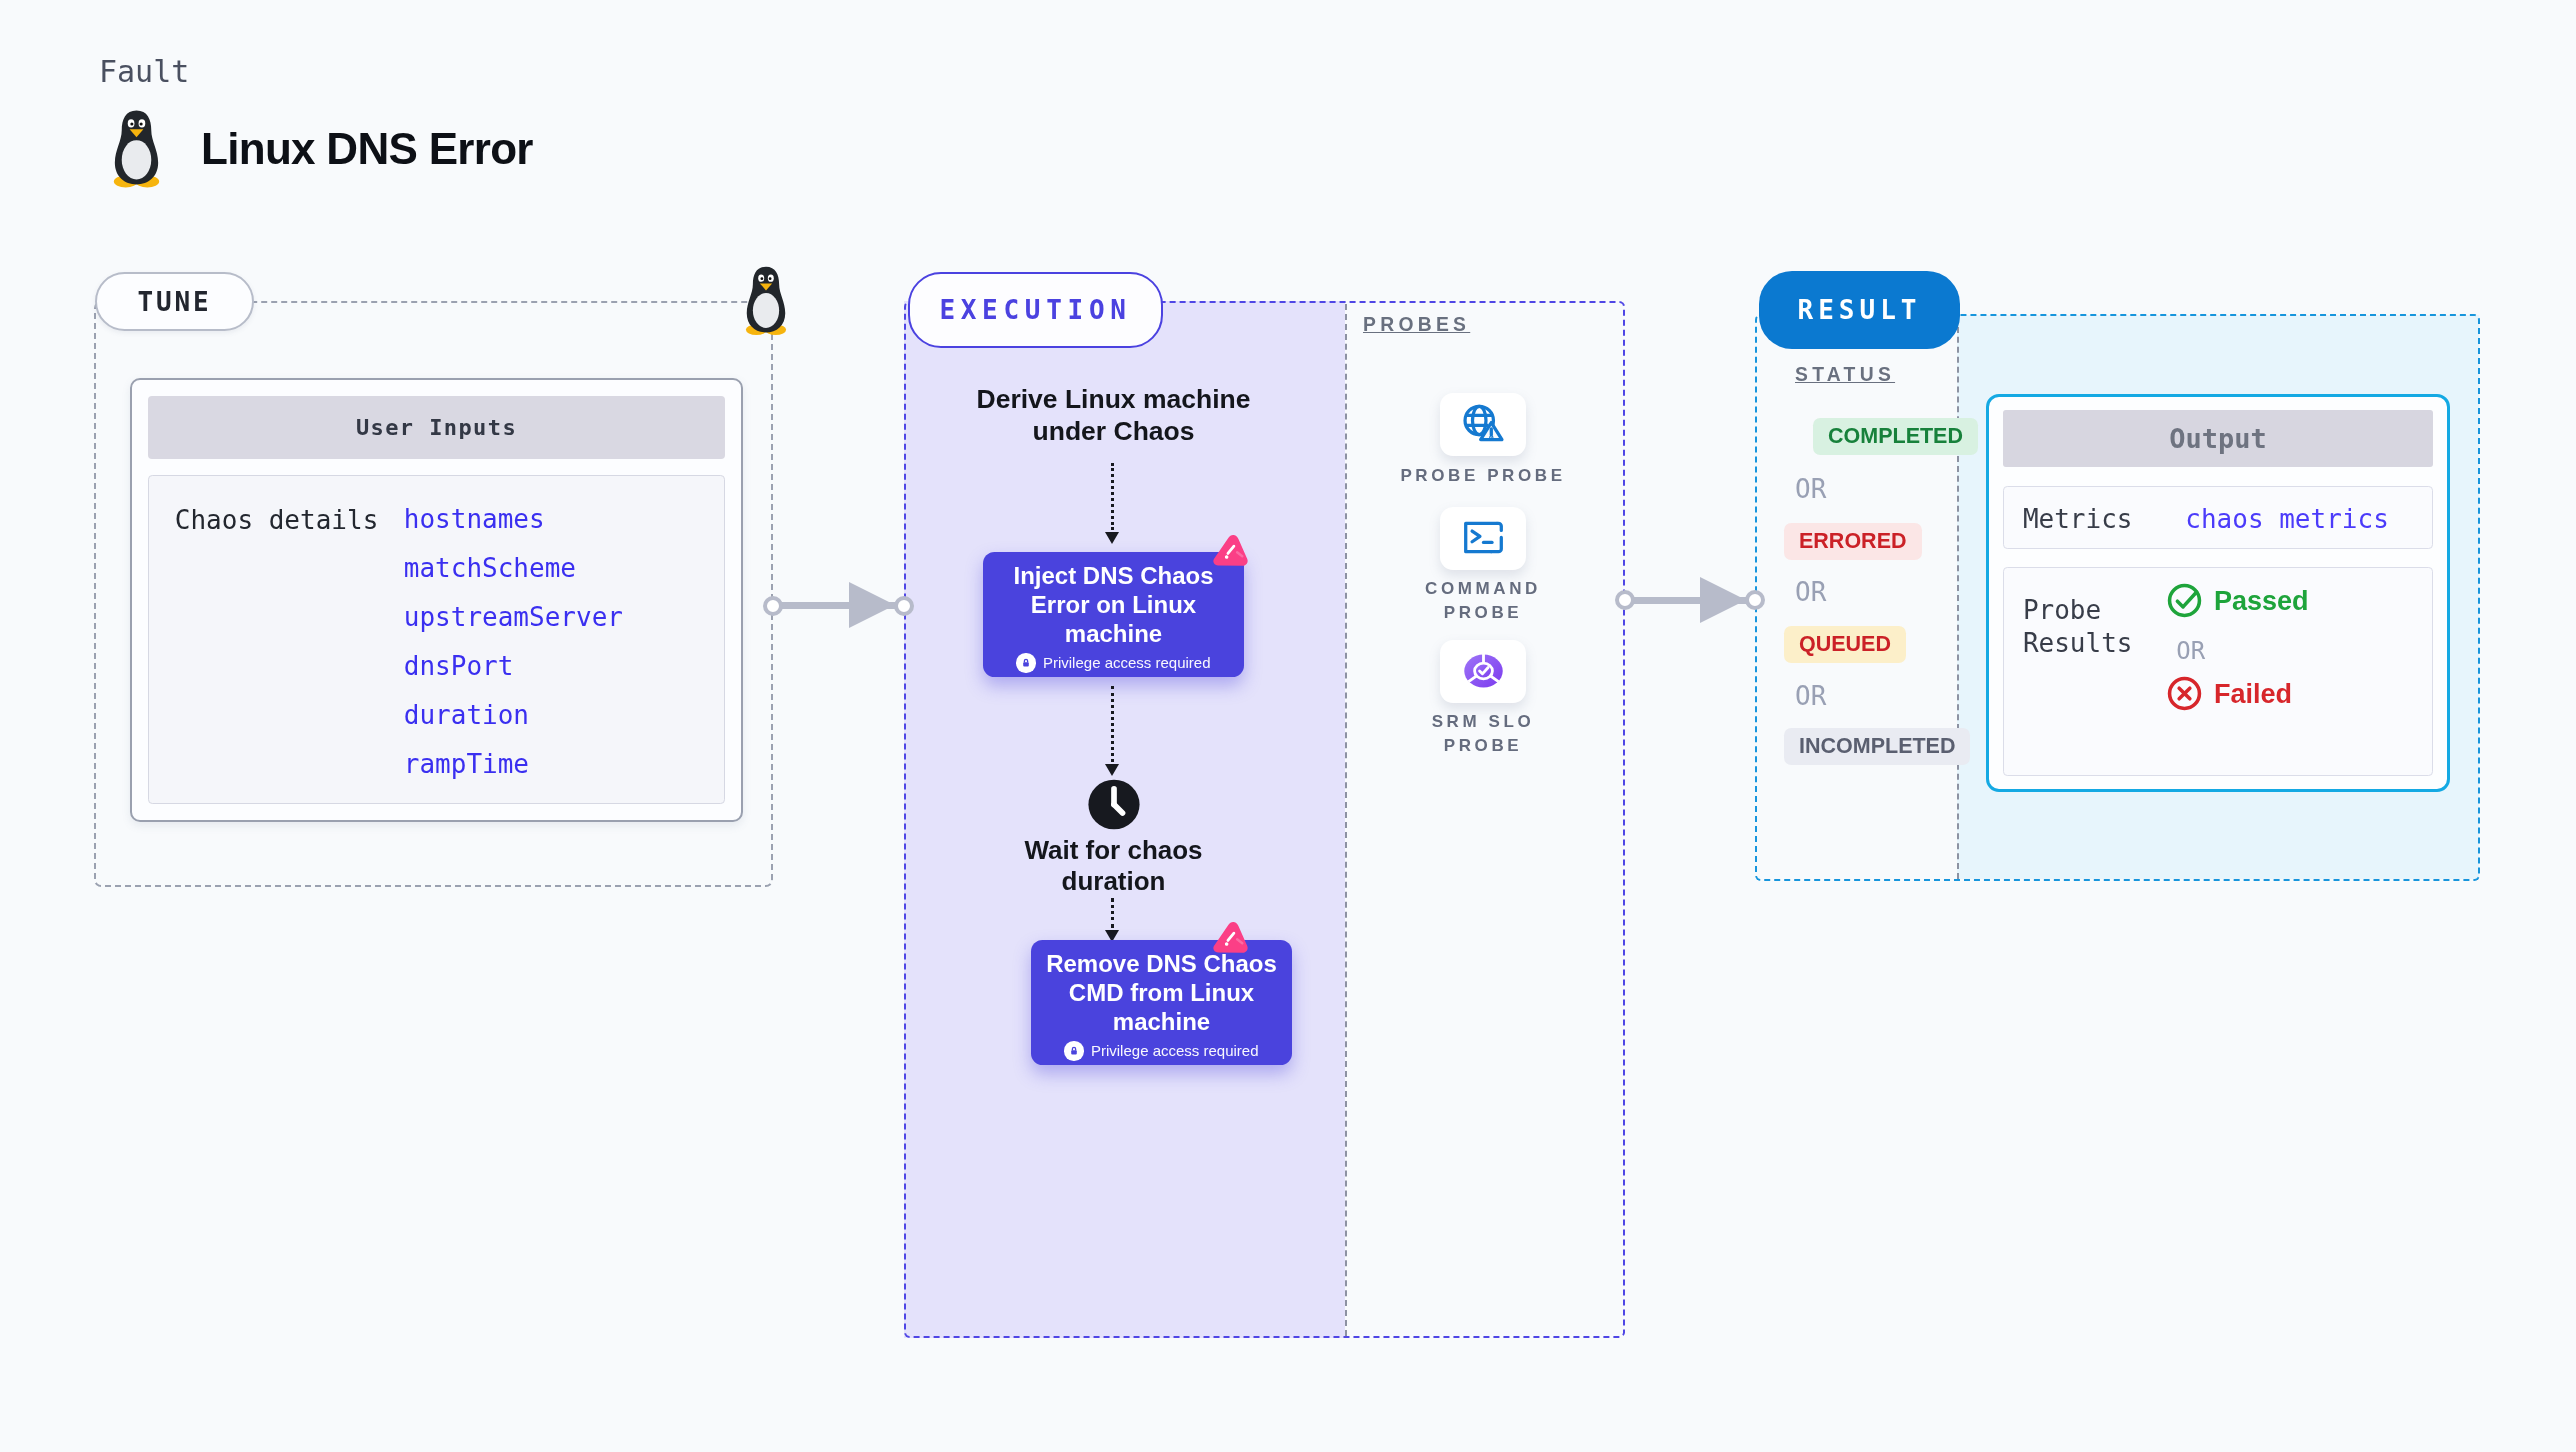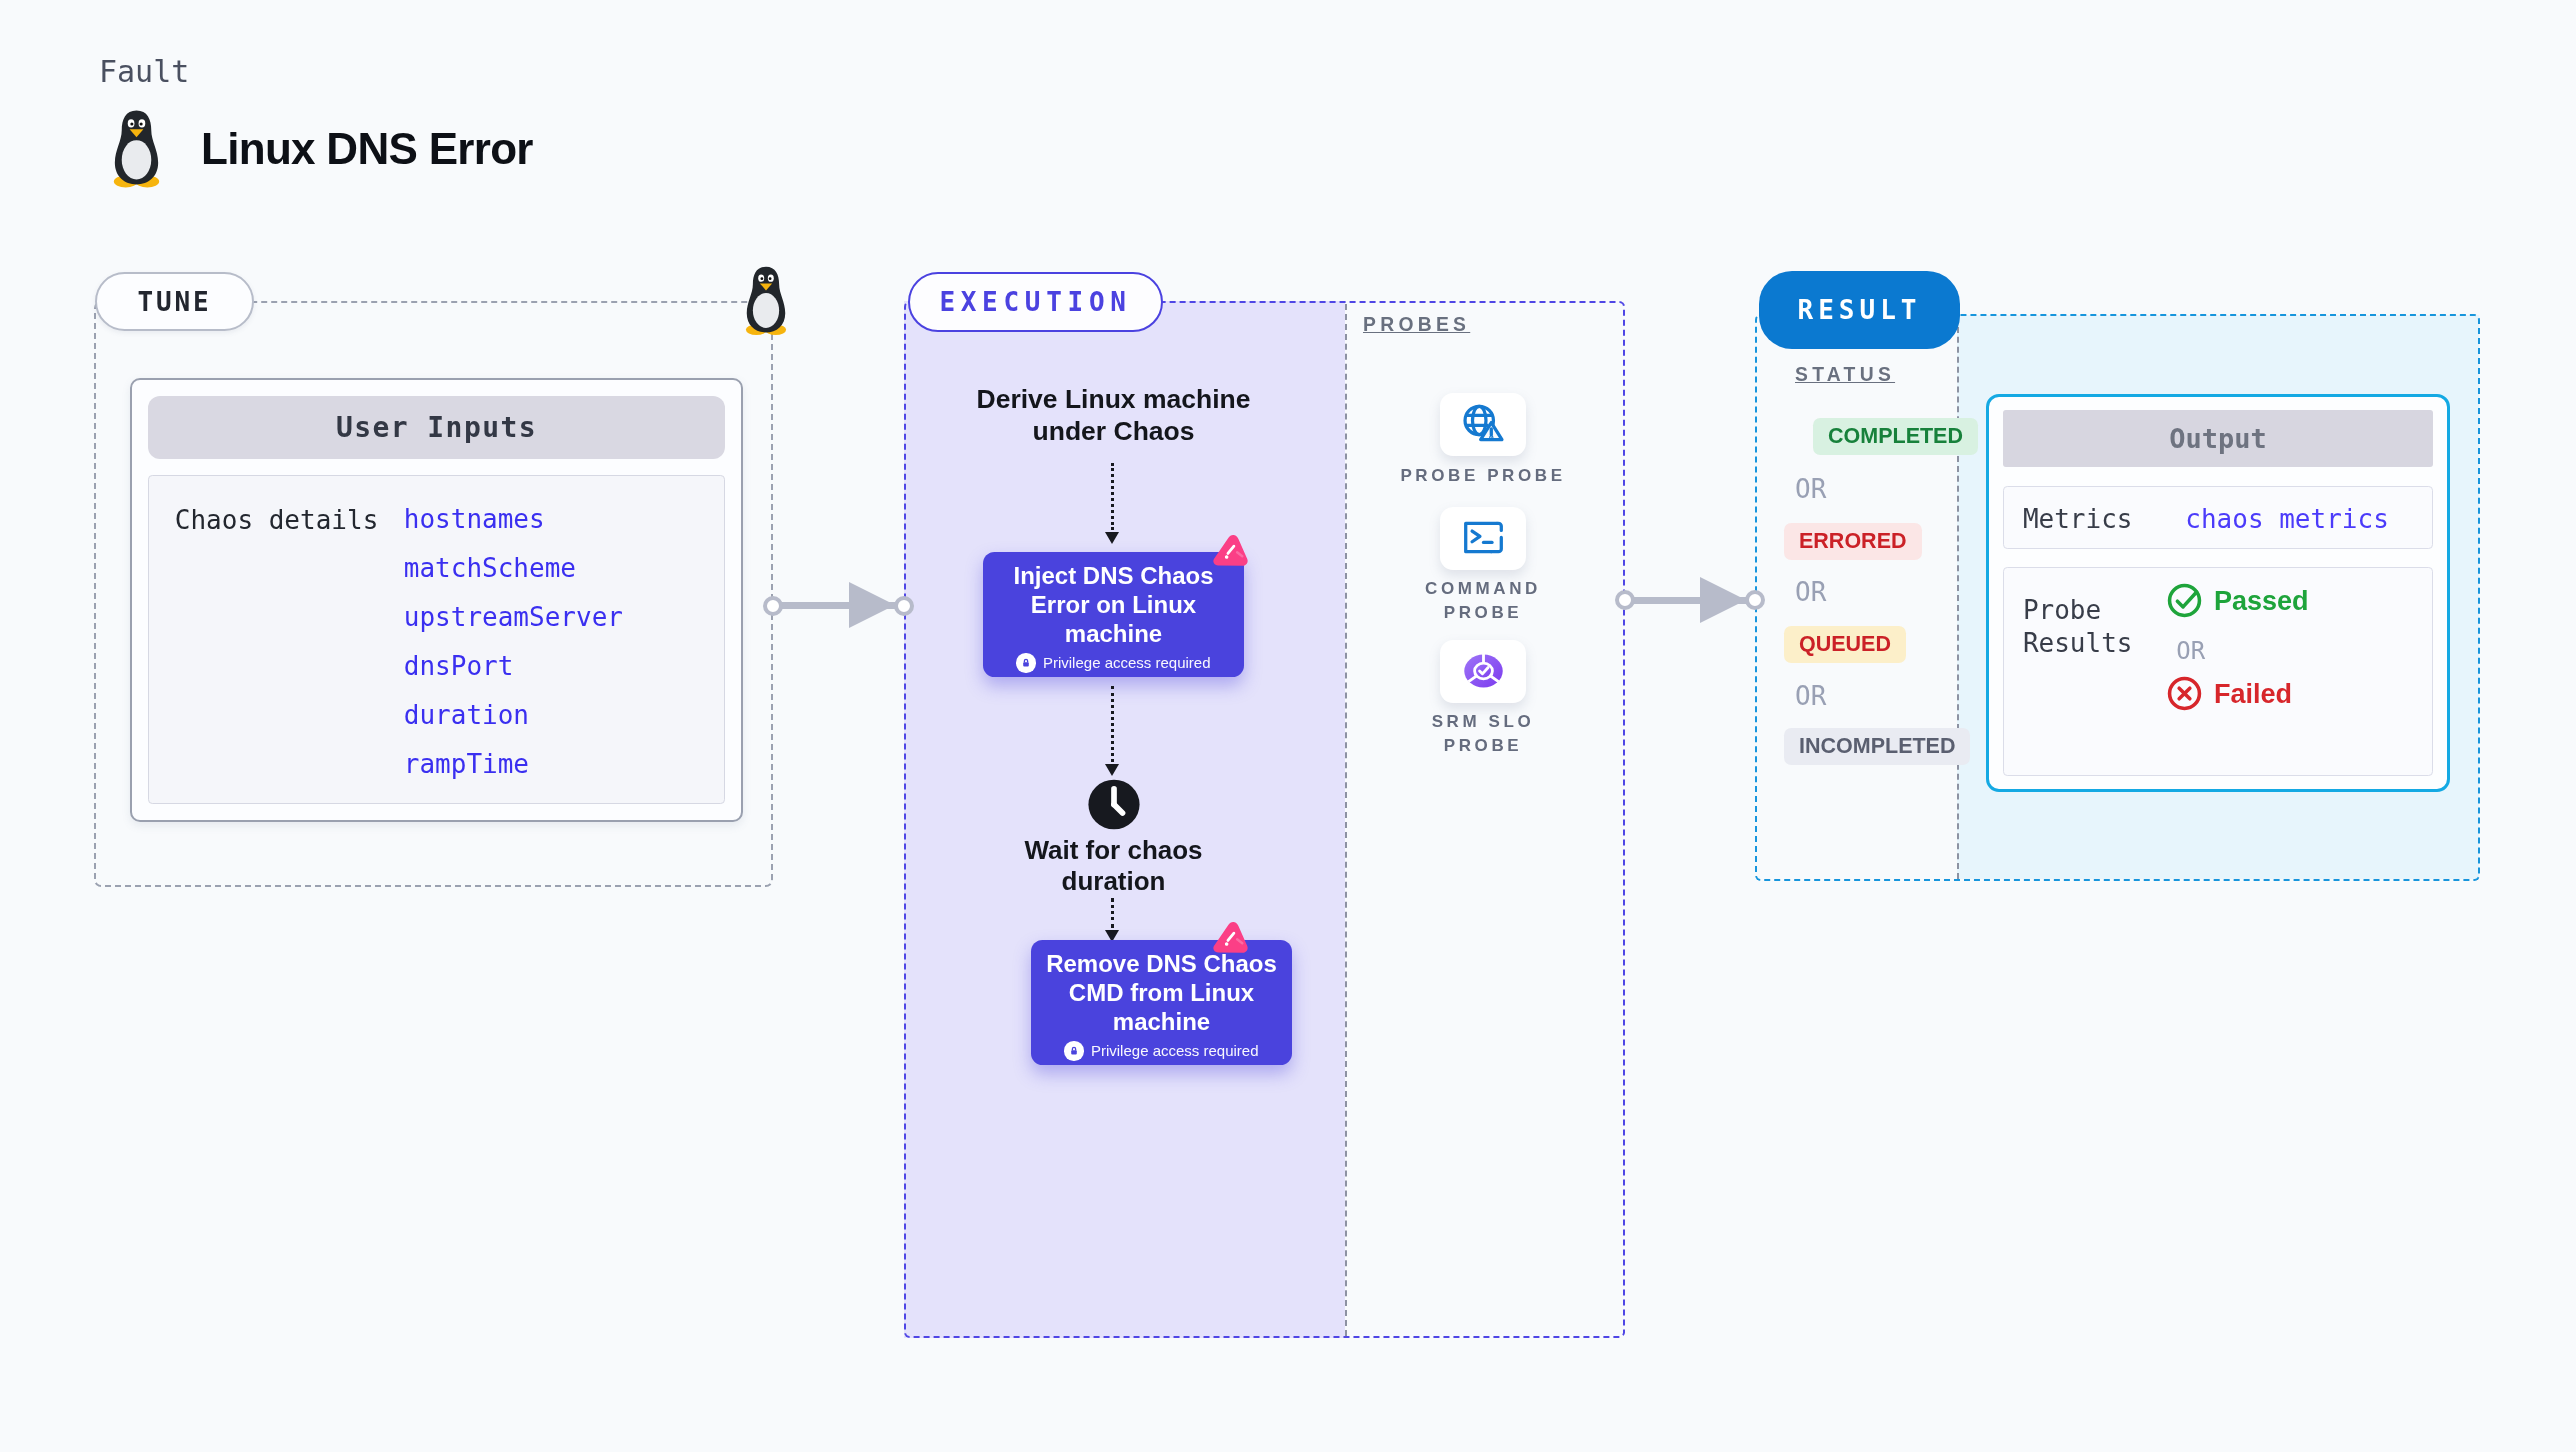--- a/index.html
+++ b/index.html
@@ -19,21 +19,21 @@
   .title-row { left:105px; top:109px; height:80px; display:flex; align-items:center; gap:33px; }
   .page-title { font-size:44px; font-weight:800; color:#0d1016; letter-spacing:-0.7px; }
 
   
   .pill { display:flex; align-items:center; justify-content:center;
           font-family:"DejaVu Sans Mono", monospace; font-weight:700; font-size:26px;
           border-radius:33px; z-index:6; }
   .pill-tune { left:95px; top:272px; width:159px; height:59px; background:#fcfdff;
                border:2.1px solid #b7bcc9; color:#22262f; letter-spacing:2.9px;
                box-shadow:0 2.1px 5.7px rgba(100,110,140,.10); }
-  .pill-exec { left:908px; top:272px; width:255px; height:60px; background:#fdfdff;
+  .pill-exec { left:908px; top:272px; width:255px; height:76px; background:#fdfdff;
                border:2.9px solid #4b42e0; color:#4b42e0; letter-spacing:5.7px; }
   .pill-result { left:1759px; top:271px; width:201px; height:78px; background:#0b79d0;
                  color:#ffffff; letter-spacing:5px; }
 
   
   .frame-tune { left:94px; top:301px; width:679px; height:586px;
                 border:2.1px dashed #9ba1b0; border-radius:7.2px; z-index:1; }
   .exec-fill { left:904px; top:301px; width:441px; height:1037px; background:#e4e2fb; z-index:0; }
   .frame-exec { left:904px; top:301px; width:721px; height:1037px;
                 border:2.9px dashed #4f46e5; border-radius:5.7px; z-index:2; }
@@ -45,22 +45,22 @@
   .result-divider { left:1957px; top:317px; height:562px; width:0;
                     border-left:2.1px dashed #8d92a2; z-index:2; }
 
   .section-mini-label { font-size:19.3px; font-weight:700; letter-spacing:4.3px; color:#69707f; z-index:3;text-decoration:underline; }
 
   
   .ui-card { left:130px; top:378px; width:613px; height:444px; background:#fcfdff;
              border:2.1px solid #9aa0af; border-radius:10px; z-index:3;
              box-shadow:0 3.6px 8.6px rgba(110,120,150,.12); }
   .ui-card-header { position:absolute; left:15.8px; right:15.8px; top:15.8px; height:63px;
-                    background:#d9d8e2; border-radius:12px; display:flex; align-items:center;
-                    justify-content:center; font-size:28px; font-weight:700; color:#333845;
+                    background:#d9d8e2; border-radius:4px; display:flex; align-items:center;
+                    justify-content:center; font-size:22px; font-weight:700; color:#333845;
                     letter-spacing:1.4px; }
   .ui-card-body { position:absolute; left:15.8px; right:15.8px; top:95px; bottom:15.8px;
                   background:#f5f6fa; border:1.4px solid #d6d8e3; border-radius:4.3px; }
   .chaos-label { position:absolute; left:26px; top:29px; font-size:26px; color:#23272f; }
   .input-links { position:absolute; left:255px; top:18.6px; }
   .input-links .lnk { height:49px; line-height:49px; font-size:26px; color:#3a2ff0; cursor:pointer; }
 
   
   .shaft { height:7.2px; background:#b7bbca; z-index:4; }
   .head  { width:0; height:0; border-top:23.6px solid transparent; border-bottom:23.6px solid transparent;

